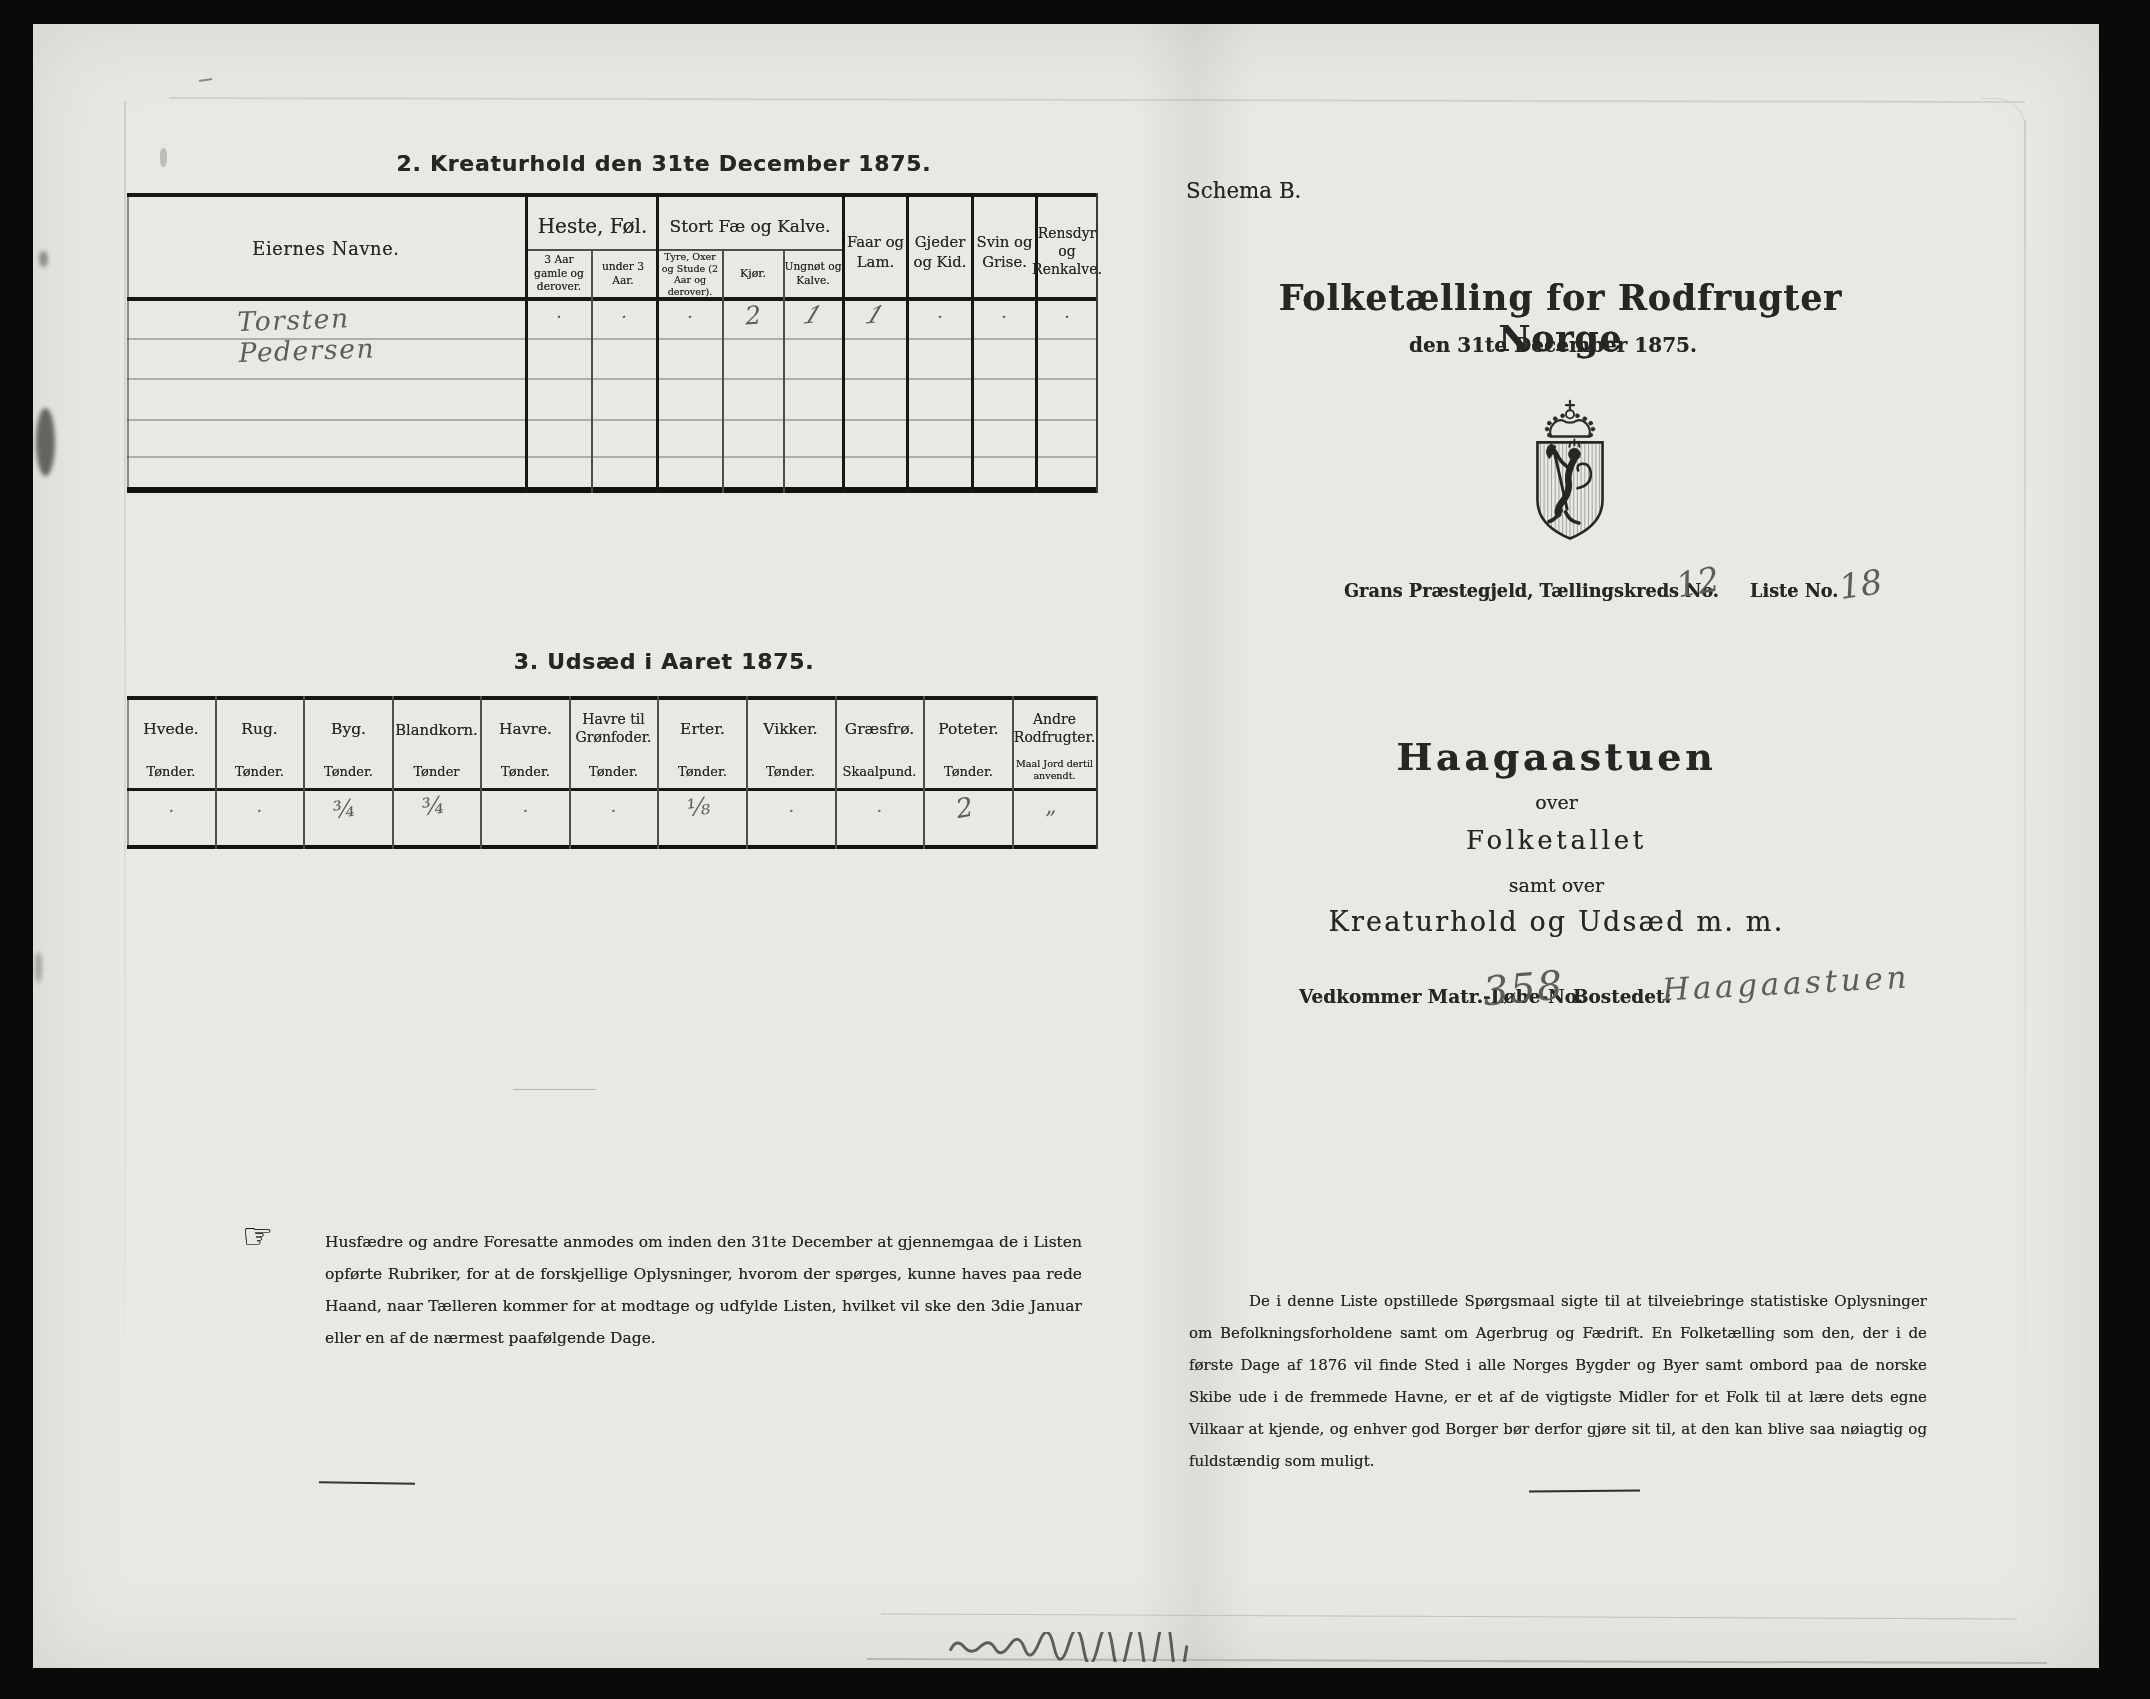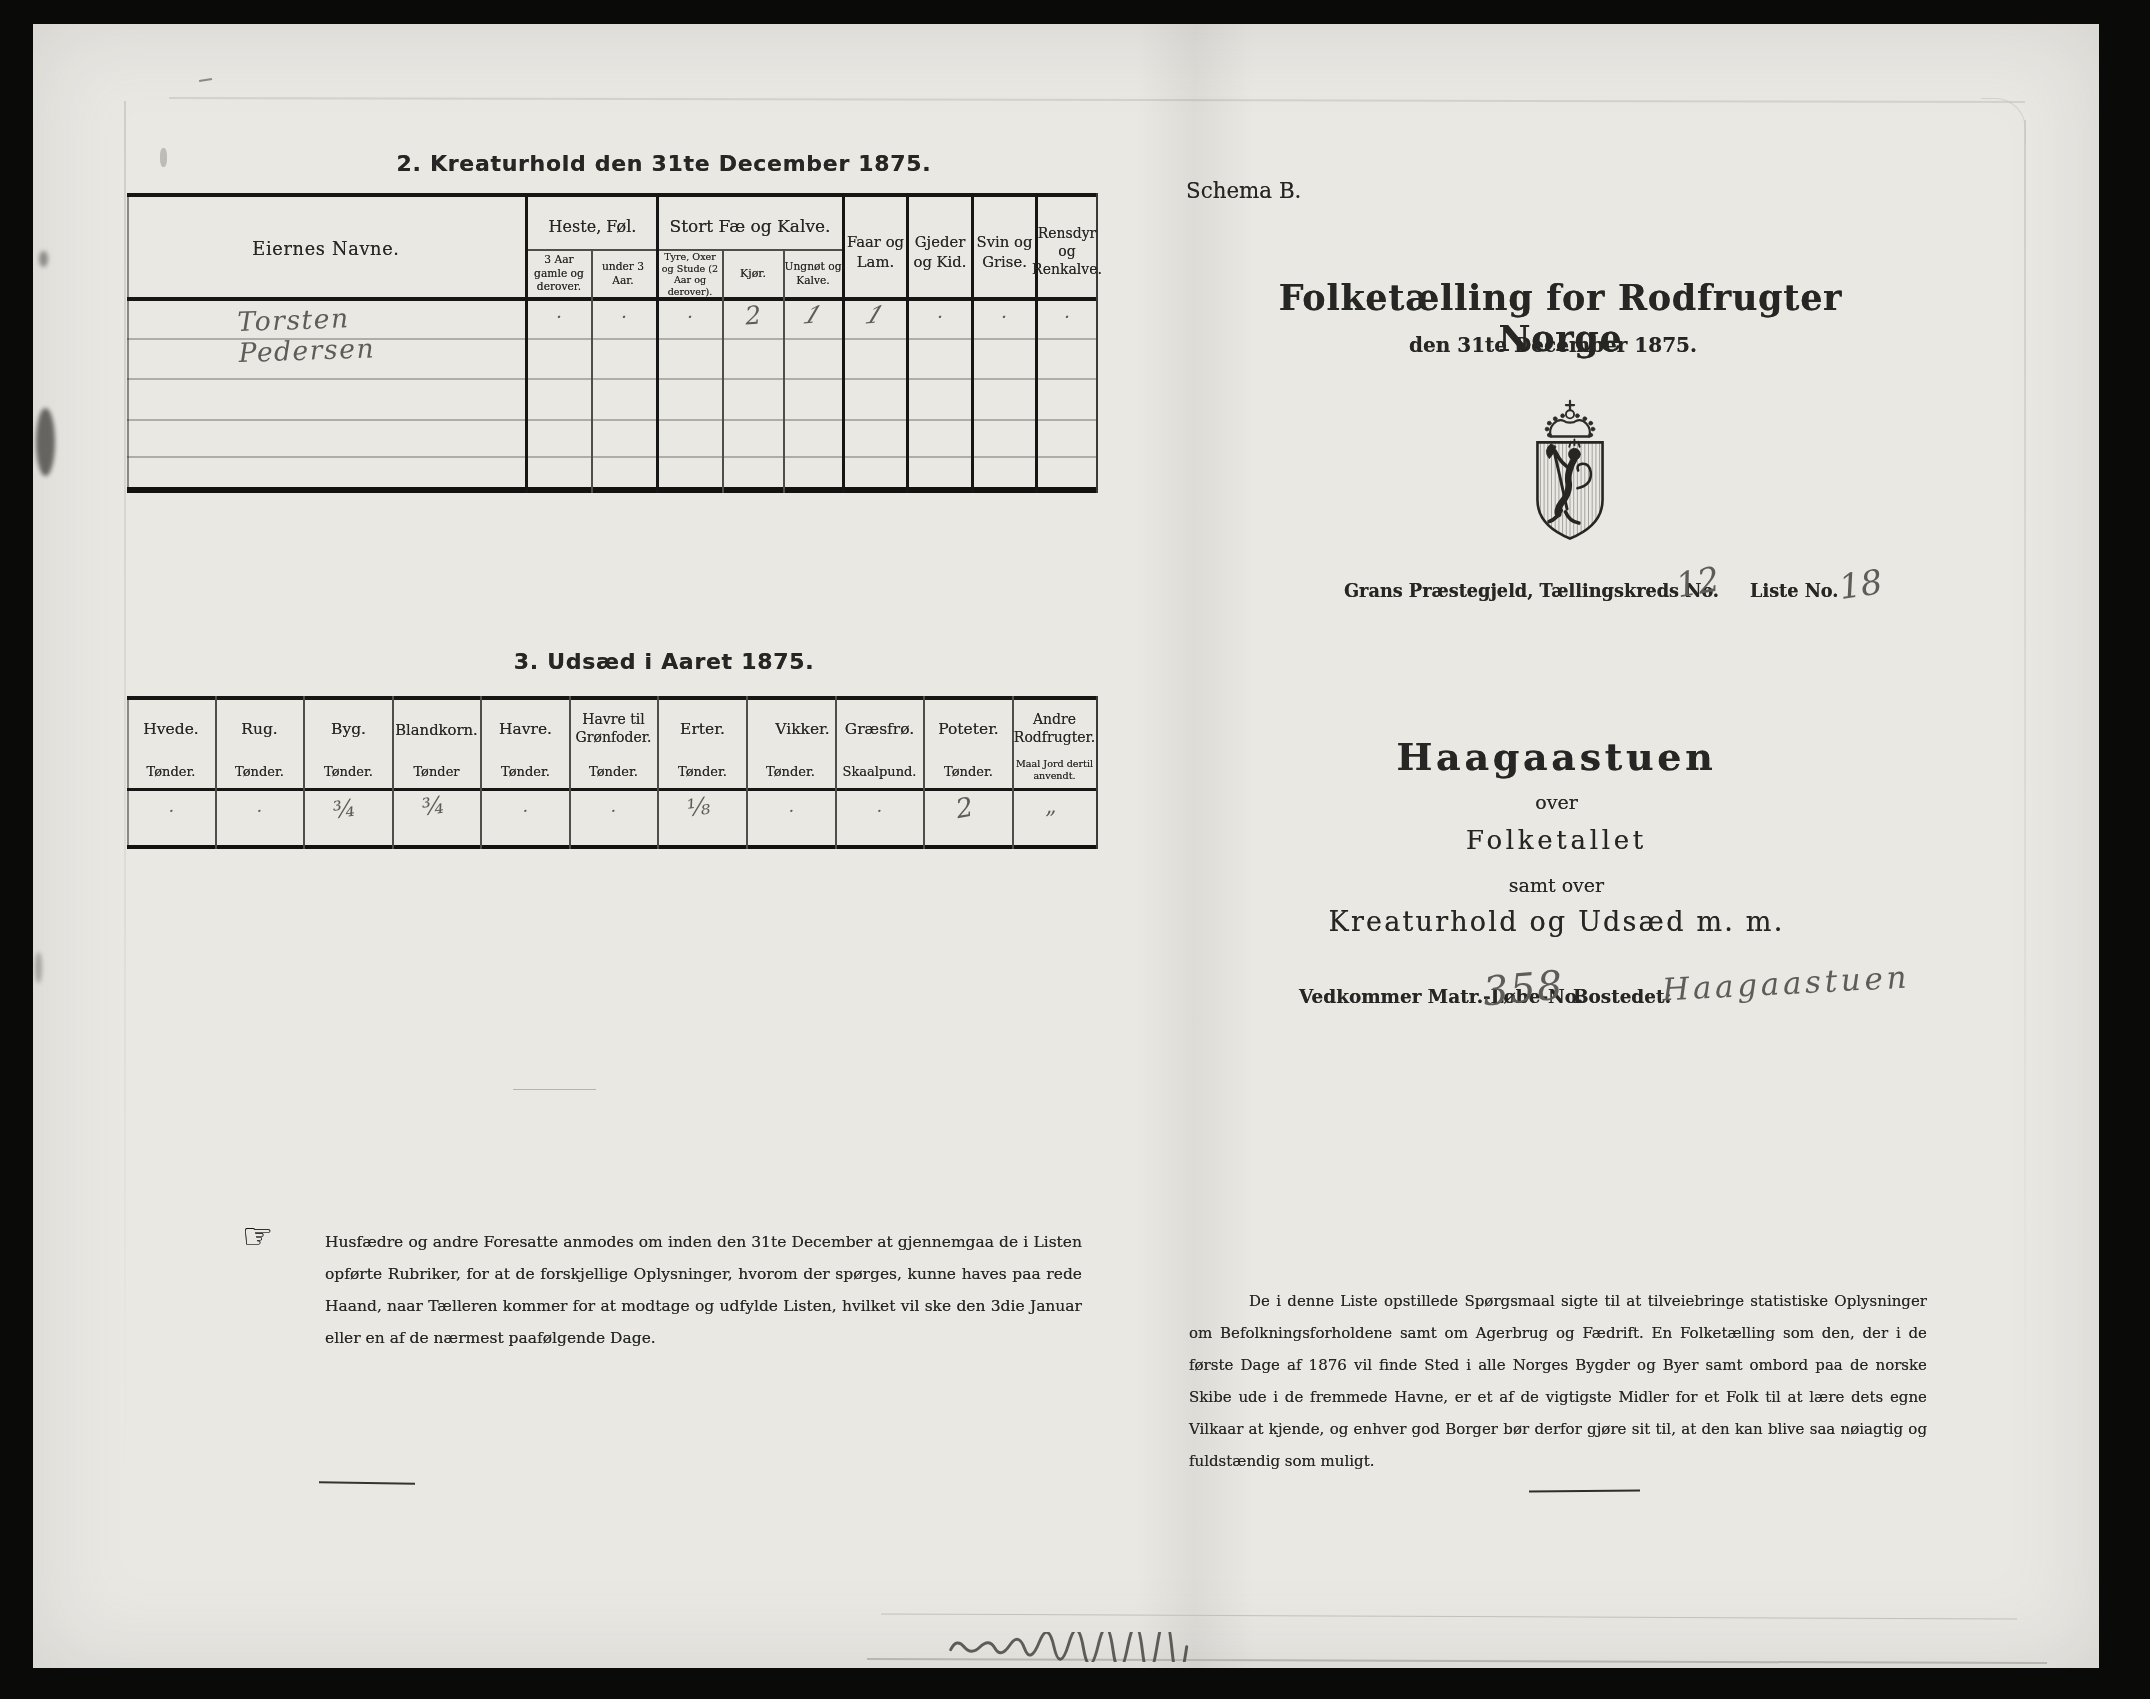--- a/index.html
+++ b/index.html
@@ -64,21 +64,21 @@
   <div class="vl" style="left:715px;top:0;width:3px;height:300px;"></div>
   <div class="vl" style="left:779px;top:0;width:3px;height:300px;"></div>
   <div class="vl" style="left:844px;top:0;width:3px;height:300px;"></div>
   <div class="vl" style="left:908px;top:0;width:3px;height:300px;"></div>
   <div class="vl thin" style="left:464px;top:58px;width:1.5px;height:242px;"></div>
   <div class="vl thin" style="left:595px;top:58px;width:1.5px;height:242px;"></div>
   <div class="vl thin" style="left:656px;top:58px;width:1.5px;height:242px;"></div>
   <div class="vl" style="left:969px;top:0;width:2.2px;height:300px;background:#3a3a36;"></div>
 
   <div class="abs serif ink cellname" style="left:0;top:29.5px;width:398px;height:52px;font-size:17.7px;letter-spacing:0.7px;">Eiernes Navne.</div>
-  <div class="abs serif ink cellname" style="left:400px;top:14.8px;width:131px;height:37px;font-size:16px;">Heste, Føl.</div>
+  <div class="abs serif ink cellname" style="left:400px;top:14.8px;width:131px;height:37px;font-size:20px;">Heste, Føl.</div>
   <div class="abs serif ink cellname" style="left:530px;top:14.8px;width:186px;height:37px;font-size:17px;">Stort Fæ og Kalve.</div>
   <div class="abs serif ink cellname" style="left:401px;top:60px;width:62px;height:41px;font-size:10.7px;line-height:1.25;">3 Aar gamle og derover.</div>
   <div class="abs serif ink cellname" style="left:466px;top:60px;width:60px;height:41px;font-size:10.7px;line-height:1.25;">under 3 Aar.</div>
   <div class="abs serif ink cellname" style="left:532px;top:59px;width:62px;height:44px;font-size:9.6px;line-height:1.2;">Tyre, Oxer og Stude (2 Aar og derover).</div>
   <div class="abs serif ink cellname" style="left:597px;top:60px;width:58px;height:41px;font-size:11px;">Kjør.</div>
   <div class="abs serif ink cellname" style="left:657px;top:60px;width:58px;height:41px;font-size:10.7px;line-height:1.25;">Ungnøt og Kalve.</div>
   <div class="abs serif ink cellname" style="left:718px;top:22px;width:61px;height:74px;font-size:14.8px;line-height:1.35;">Faar og Lam.</div>
   <div class="abs serif ink cellname" style="left:782px;top:22px;width:62px;height:74px;font-size:14.8px;line-height:1.35;">Gjeder og Kid.</div>
   <div class="abs serif ink cellname" style="left:847px;top:22px;width:61px;height:74px;font-size:14.8px;line-height:1.35;">Svin og Grise.</div>
   <div class="abs serif ink cellname" style="left:911px;top:17.7px;width:58px;height:81px;font-size:14px;line-height:1.3;">Rensdyr og Renkalve.</div>
@@ -114,21 +114,21 @@
   <div class="vl thin" style="left:885px;top:0;width:1.5px;height:153px;"></div>
   <div class="vl" style="left:969px;top:0;width:2.2px;height:153px;background:#3a3a36;"></div>
 
   <div class="abs serif ink cellname" style="left:0px;top:8.9px;width:88px;height:49px;font-size:15.5px;">Hvede.</div>
   <div class="abs serif ink cellname" style="left:89px;top:8.9px;width:87px;height:49px;font-size:15.5px;">Rug.</div>
   <div class="abs serif ink cellname" style="left:178px;top:8.9px;width:87px;height:49px;font-size:15.5px;">Byg.</div>
   <div class="abs serif ink cellname" style="left:266px;top:8.9px;width:87px;height:49px;font-size:14.8px;text-align:center;">Blandkorn.</div>
   <div class="abs serif ink cellname" style="left:355px;top:8.9px;width:87px;height:49px;font-size:15.5px;">Havre.</div>
   <div class="abs serif ink cellname" style="left:443px;top:4.4px;width:87px;height:55px;font-size:14px;line-height:1.3;">Havre til Grønfoder.</div>
   <div class="abs serif ink cellname" style="left:532px;top:8.9px;width:87px;height:49px;font-size:15.5px;">Erter.</div>
-  <div class="abs serif ink cellname" style="left:620px;top:8.9px;width:87px;height:49px;font-size:15.5px;padding-left:12px;">Vikker.</div>
+  <div class="abs serif ink cellname" style="left:620px;top:8.9px;width:87px;height:49px;font-size:15.5px;">Vikker.</div>
   <div class="abs serif ink cellname" style="left:709px;top:8.9px;width:87px;height:49px;font-size:15.5px;">Græsfrø.</div>
   <div class="abs serif ink cellname" style="left:798px;top:8.9px;width:87px;height:49px;font-size:15.5px;">Poteter.</div>
   <div class="abs serif ink cellname" style="left:886px;top:4.4px;width:83px;height:55px;font-size:14px;line-height:1.3;">Andre Rodfrugter.</div>
 
   <div class="abs serif ink cellname" style="left:0px;top:62px;width:88px;height:26.6px;font-size:13px;">Tønder.</div>
   <div class="abs serif ink cellname" style="left:89px;top:62px;width:87px;height:26.6px;font-size:13px;">Tønder.</div>
   <div class="abs serif ink cellname" style="left:178px;top:62px;width:87px;height:26.6px;font-size:13px;">Tønder.</div>
   <div class="abs serif ink cellname" style="left:266px;top:62px;width:87px;height:26.6px;font-size:13px;">Tønder</div>
   <div class="abs serif ink cellname" style="left:355px;top:62px;width:87px;height:26.6px;font-size:13px;">Tønder.</div>
   <div class="abs serif ink cellname" style="left:443px;top:62px;width:87px;height:26.6px;font-size:13px;">Tønder.</div>

